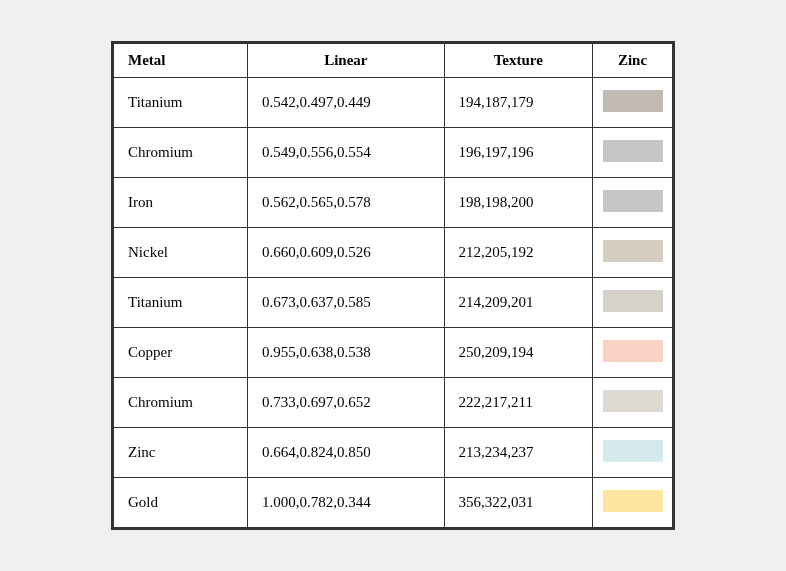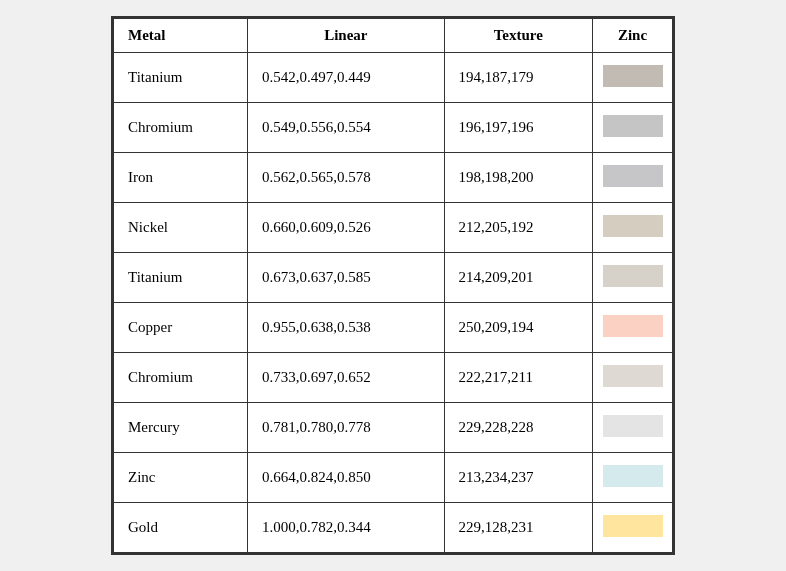--- a/index.html
+++ b/index.html
@@ -114,32 +114,26 @@
           <td>250,209,194</td>
           <td style="padding: 4px 8px;"><div class="color-swatch" style="background-color: rgb(250, 209, 194);"></div></td>
         </tr>
         <tr>
           <td>Chromium</td>
           <td>0.733,0.697,0.652</td>
           <td>222,217,211</td>
           <td style="padding: 4px 8px;"><div class="color-swatch" style="background-color: rgb(222, 217, 211);"></div></td>
         </tr>
         <tr>
-          <td>Mercury</td>
-          <td>0.781,0.780,0.778</td>
-          <td>229,228,228</td>
-          <td style="padding: 4px 8px;"><div class="color-swatch" style="background-color: rgb(229, 228, 228);"></div></td>
-        </tr>
-        <tr>
           <td>Zinc</td>
           <td>0.664,0.824,0.850</td>
           <td>213,234,237</td>
           <td style="padding: 4px 8px;"><div class="color-swatch" style="background-color: rgb(213, 234, 237);"></div></td>
         </tr>
         <tr>
           <td>Gold</td>
           <td>1.000,0.782,0.344</td>
-          <td>229,128,231</td>
+          <td>356,322,031</td>
           <td style="padding: 4px 8px;"><div class="color-swatch" style="background-color: rgb(255, 229, 158);"></div></td>
         </tr>
       </tbody>
   </table>
 </div>
 
 </body></html>

